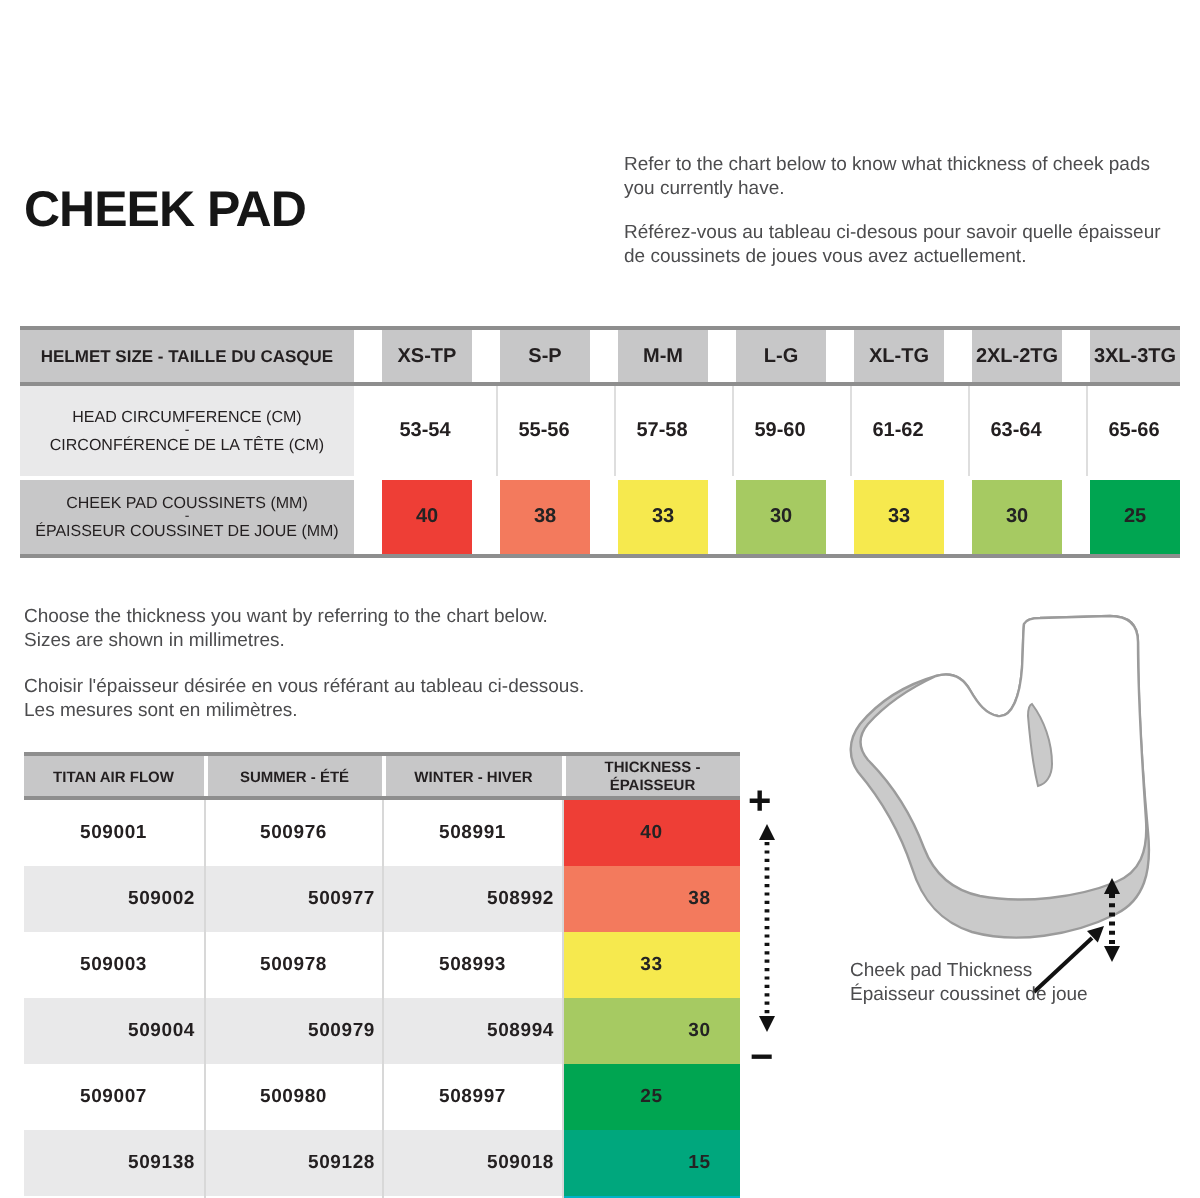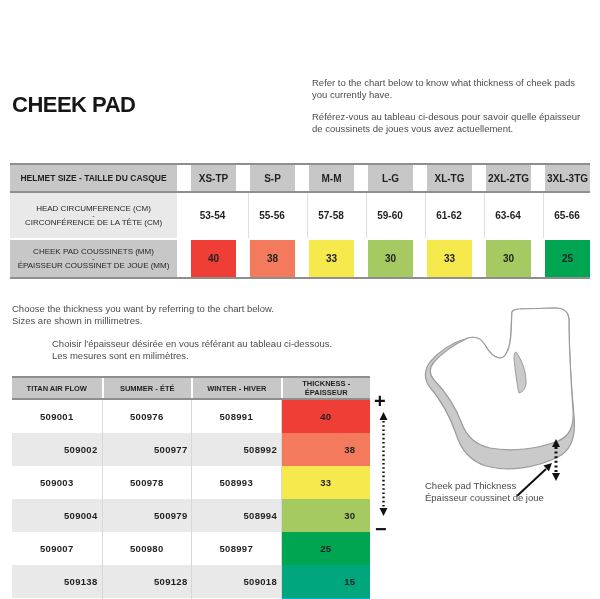--- a/index.html
+++ b/index.html
@@ -1,21 +1,21 @@
 <!DOCTYPE html>
 <html><head>
 <meta charset="utf-8">
 <style>
   html,body{margin:0;padding:0;background:#fff;}
   .page{
     position:relative;width:600px;height:599px;background:#ffffff;overflow:hidden;
     font-family:"Liberation Sans", sans-serif;color:#231f20;
   }
   
-  .title{position:absolute;left:12px;top:90px;font-size:22px;font-weight:800;
+  .title{position:absolute;left:12px;top:90px;font-size:25px;font-weight:800;
          line-height:30px;letter-spacing:-0.5px;color:#161616;}
   .intro{position:absolute;left:312px;top:77px;width:276px;font-size:9.5px;
          line-height:12px;color:#4c4c4e;}
   .intro p{margin:0 0 10px 0;}
   
   .rule{height:2px;background:#8e8e8e;}
   
   .t1{position:absolute;left:10px;top:163px;width:580px;}
   .t1-row{display:grid;grid-template-columns:167px repeat(7,1fr);gap:12px;}
   .t1 .cell{display:flex;align-items:center;justify-content:center;text-align:center;}
@@ -113,21 +113,21 @@
       <div class="cell val" style="background-color: rgb(246, 233, 78);">33</div>
       <div class="cell val" style="background-color: rgb(166, 202, 98);">30</div>
       <div class="cell val" style="background-color: rgb(0, 165, 81);">25</div>
     </div>
     <div class="rule"></div>
   </div>
 
   <div class="choose">
     <p style="white-space:pre-line;">Choose the thickness you want by referring to the chart below.
 Sizes are shown in millimetres.</p>
-    <p style="white-space:pre-line;margin-left:40px;">Choisir l'épaisseur désirée en vous référant au tableau ci-dessous.
+    <p style="white-space:pre-line;">Choisir l'épaisseur désirée en vous référant au tableau ci-dessous.
 Les mesures sont en milimètres.</p>
   </div>
 
   <div class="t2">
     <div class="rule"></div>
     <div class="t2-row">
       <div class="cell hcell first">TITAN AIR FLOW</div>
       <div class="cell hcell">SUMMER - ÉTÉ</div>
       <div class="cell hcell">WINTER - HIVER</div>
       <div class="cell hcell">THICKNESS - ÉPAISSEUR</div>

